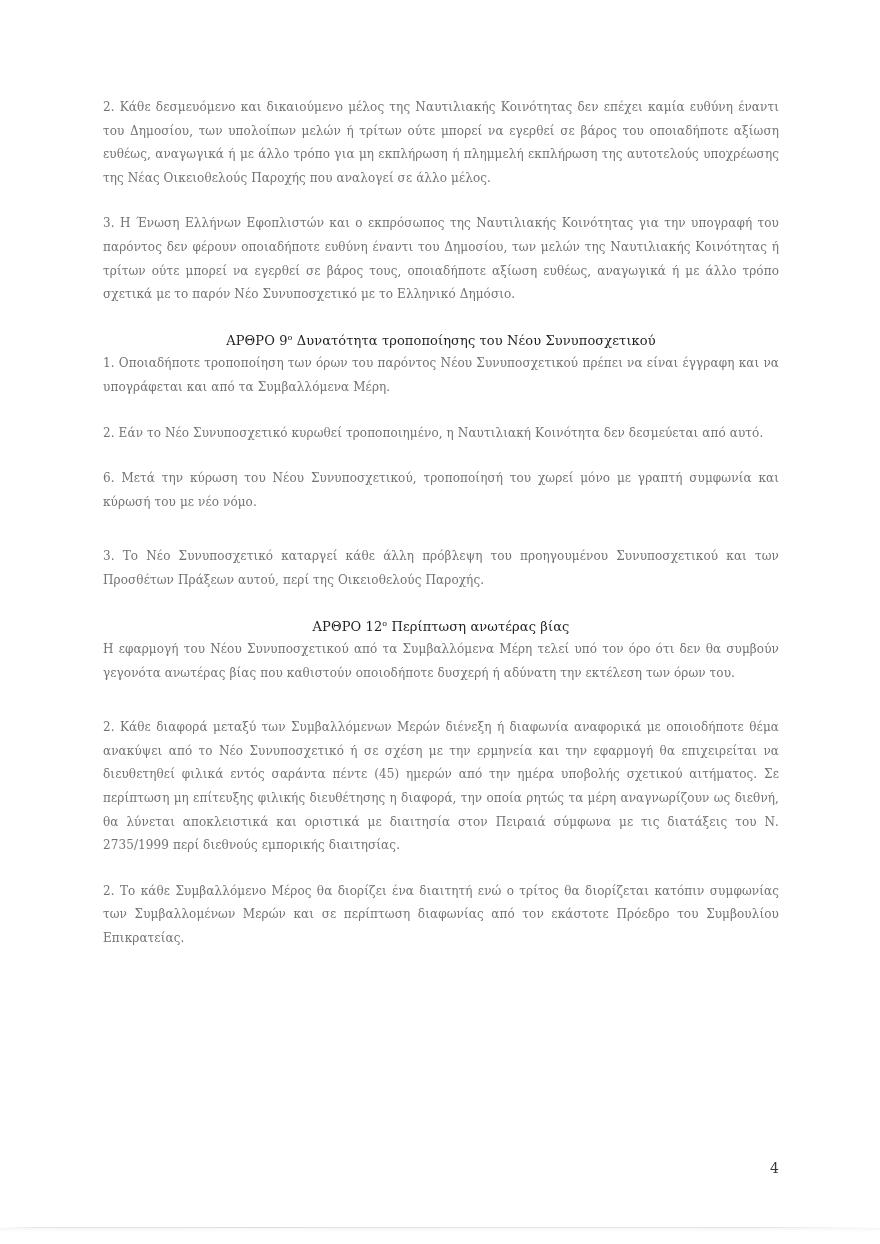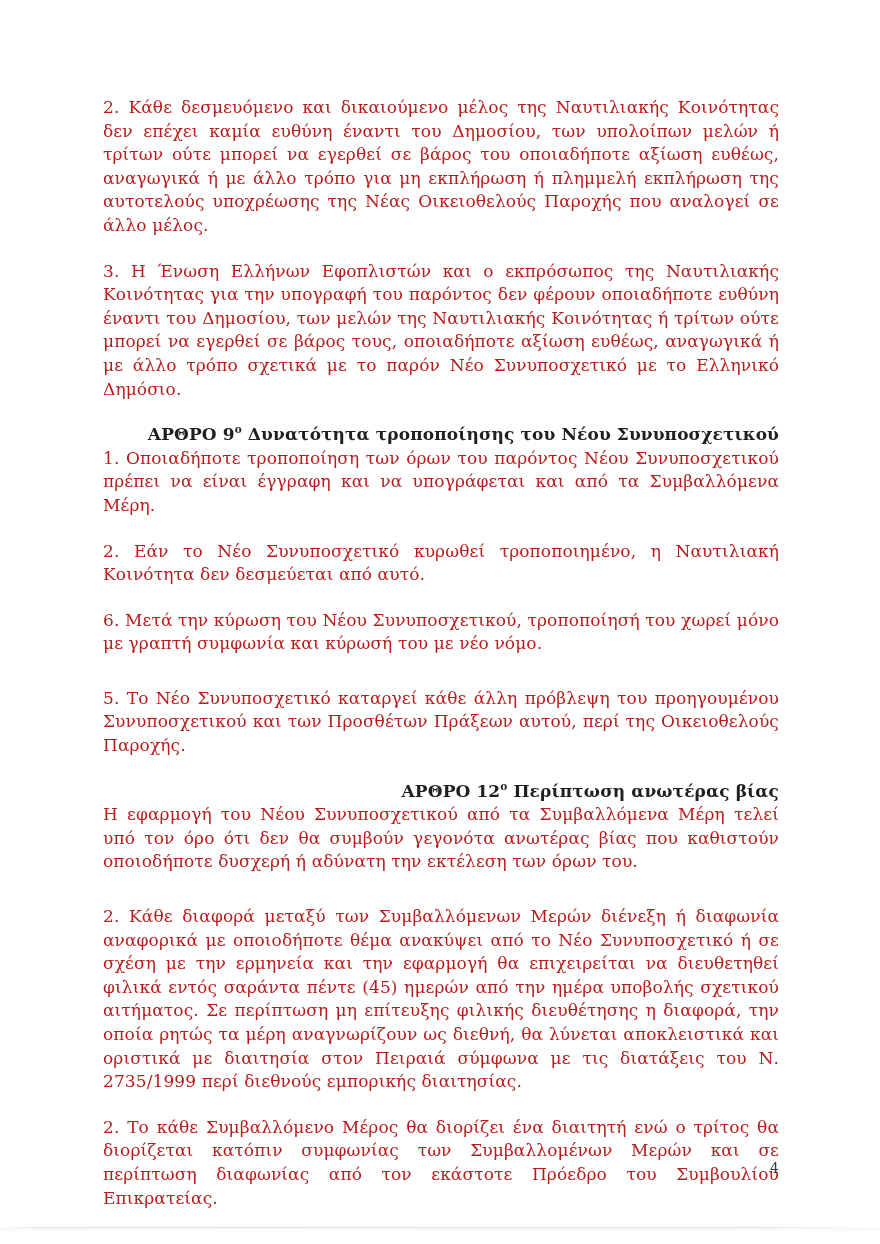--- a/index.html
+++ b/index.html
@@ -25,38 +25,38 @@
 
   .content {
     position: absolute;
     left: 103px;
     top: 96px;
     width: 676px;
   }
 
   p.para {
     margin: 0 0 13px 0;
-    font-size: 17px;
+    font-size: 12px;
     line-height: 23.6px;
     text-align: justify;
     text-justify: inter-word;
     letter-spacing: 0.1px;
-    color: #b91c1c;
+    color: #737373;
   }
 
   p.para.tight {
     margin-bottom: 0;
   }
 
   h2.heading {
     margin: 0 0 0 0;
-    font-size: 17px;
+    font-size: 13px;
     line-height: 23.6px;
-    font-weight: bold;
-    text-align: right;
+    font-weight: normal;
+    text-align: center;
     letter-spacing: 0.1px;
     color: #1f1f1f;
   }
 
   .block {
     margin-bottom: 13px;
   }
 
   sup.ord {
     font-size: 0.62em;
@@ -128,21 +128,21 @@
 
     <div class="spacer-sm"></div>
 
     <p class="para">6. Μετά την κύρωση του Νέου Συνυποσχετικού, τροποποίησή του χωρεί μόνο με γραπτή συμφωνία και κύρωσή του με νέο νόμο.</p>
 
     <div class="spacer-sm"></div>
 
 
     <div class="spacer-sm"></div>
 
-    <p class="para">5. Το Νέο Συνυποσχετικό καταργεί κάθε άλλη πρόβλεψη του προηγουμένου Συνυποσχετικού και των Προσθέτων Πράξεων αυτού, περί της Οικειοθελούς Παροχής.</p>
+    <p class="para">3. Το Νέο Συνυποσχετικό καταργεί κάθε άλλη πρόβλεψη του προηγουμένου Συνυποσχετικού και των Προσθέτων Πράξεων αυτού, περί της Οικειοθελούς Παροχής.</p>
 
     <div class="spacer-sm"></div>
 
     <div class="block">
       <h2 class="heading"><span>ΑΡΘΡΟ 12</span><sup class="ord">ο</sup> <span>Περίπτωση ανωτέρας βίας</span></h2>
       <p class="para tight">Η εφαρμογή του Νέου Συνυποσχετικού από τα Συμβαλλόμενα Μέρη τελεί υπό τον όρο ότι δεν θα συμβούν γεγονότα ανωτέρας βίας που καθιστούν οποιοδήποτε δυσχερή ή αδύνατη την εκτέλεση των όρων του.</p>
     </div>
 
     <div class="spacer-sm"></div>
 

